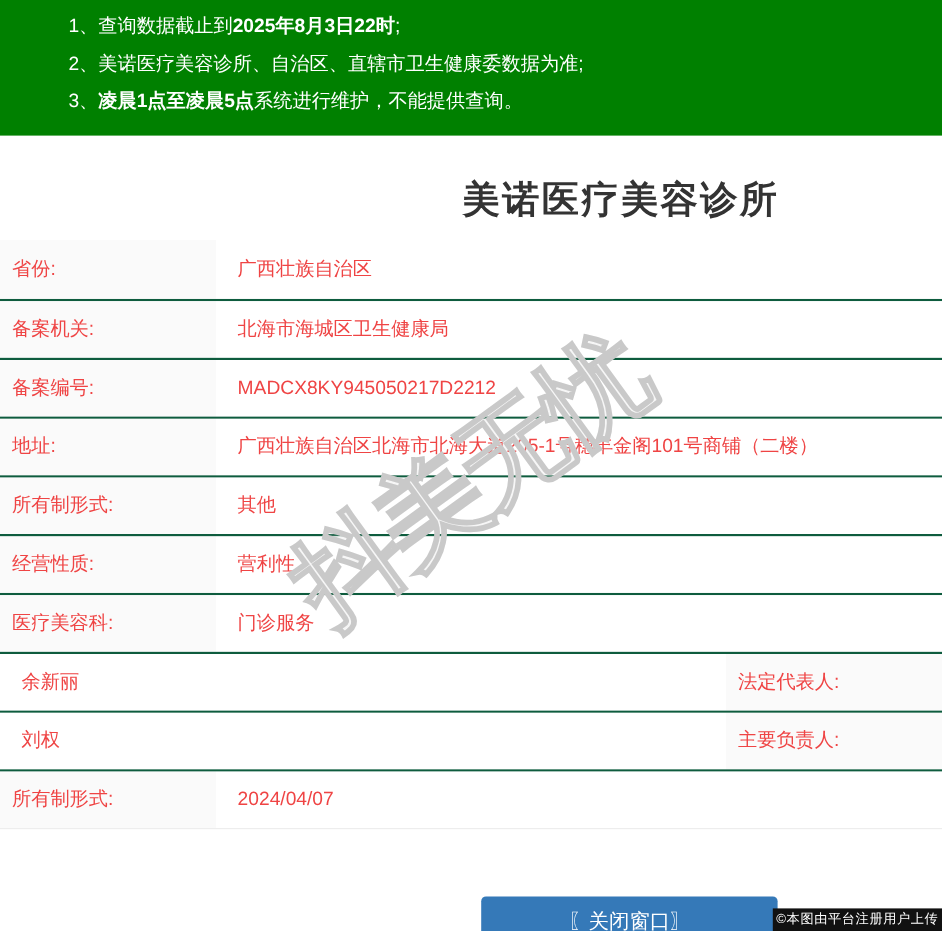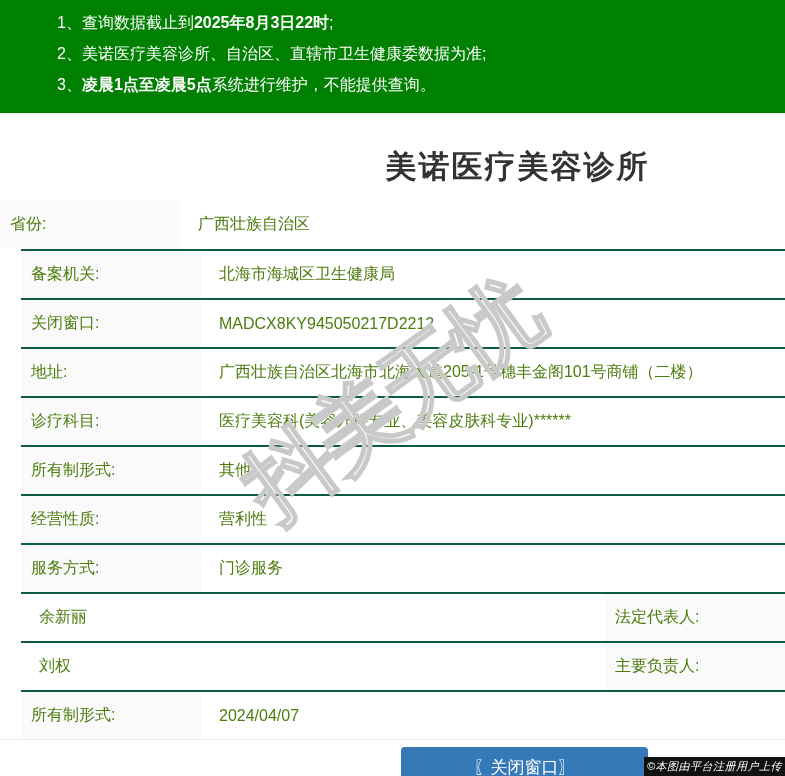--- a/index.html
+++ b/index.html
@@ -34,22 +34,22 @@
     color:#333;
     white-space:nowrap;
   }
 
   
   .info-table {
     margin-top:13px;
     border-bottom:1px solid #ededed;
   }
   .info-row { display:flex; height:49px; box-sizing:border-box; }
-  .info-row + .info-row { border-top:2px solid #0e5c3e;margin-left:21px; }
-  .cell { display:flex; align-items:center; font-size:16px; color:#4d7c0f; white-space:nowrap; }
+  .info-row + .info-row { border-top:2px solid #0e5c3e; }
+  .cell { display:flex; align-items:center; font-size:16px; color:#ef4444; white-space:nowrap; }
   .cell.label {
     width:180px;
     box-sizing:border-box;
     padding-left:10px;
     background:#fafafa;
   }
   .cell.value { flex:1; padding-left:18px; background:#ffffff; }
 
   
   .close-button {
@@ -72,21 +72,20 @@
     position:absolute;
     right:0; bottom:0;
     height:19px; line-height:19px;
     padding:0 3px;
     background:#111111;
     color:#ffffff;
     font-size:11px;
     letter-spacing:0.5px;
     white-space:nowrap;
     z-index:60;
-    font-style:italic;
   }
 
   
   .watermark {
     position:absolute;
     left:392px; top:401px;
     transform:translate(-50%,-50%) rotate(-36deg);
     font-size:88px;
     font-weight:700;
     white-space:nowrap;
@@ -111,41 +110,37 @@
 <div class="info-table" id="infoTable">
     <div class="info-row">
       <div class="cell label">省份:</div>
       <div class="cell value">广西壮族自治区</div>
     </div>
     <div class="info-row">
       <div class="cell label">备案机关:</div>
       <div class="cell value">北海市海城区卫生健康局</div>
     </div>
     <div class="info-row">
-      <div class="cell label">关闭窗口:</div>
+      <div class="cell label">备案编号:</div>
       <div class="cell value">MADCX8KY945050217D2212</div>
     </div>
     <div class="info-row">
       <div class="cell label">地址:</div>
       <div class="cell value">广西壮族自治区北海市北海大道205-1号穗丰金阁101号商铺（二楼）</div>
-    </div>
-    <div class="info-row">
-      <div class="cell label">诊疗科目:</div>
-      <div class="cell value">医疗美容科(美容外科专业、美容皮肤科专业)******</div>
     </div>
     <div class="info-row">
       <div class="cell label">所有制形式:</div>
       <div class="cell value">其他</div>
     </div>
     <div class="info-row">
       <div class="cell label">经营性质:</div>
       <div class="cell value">营利性</div>
     </div>
     <div class="info-row">
-      <div class="cell label">服务方式:</div>
+      <div class="cell label">医疗美容科:</div>
       <div class="cell value">门诊服务</div>
     </div>
     <div class="info-row">
       <div class="cell value">余新丽</div>
       <div class="cell label">法定代表人:</div>
     </div>
     <div class="info-row">
       <div class="cell value">刘权</div>
       <div class="cell label">主要负责人:</div>
     </div>

